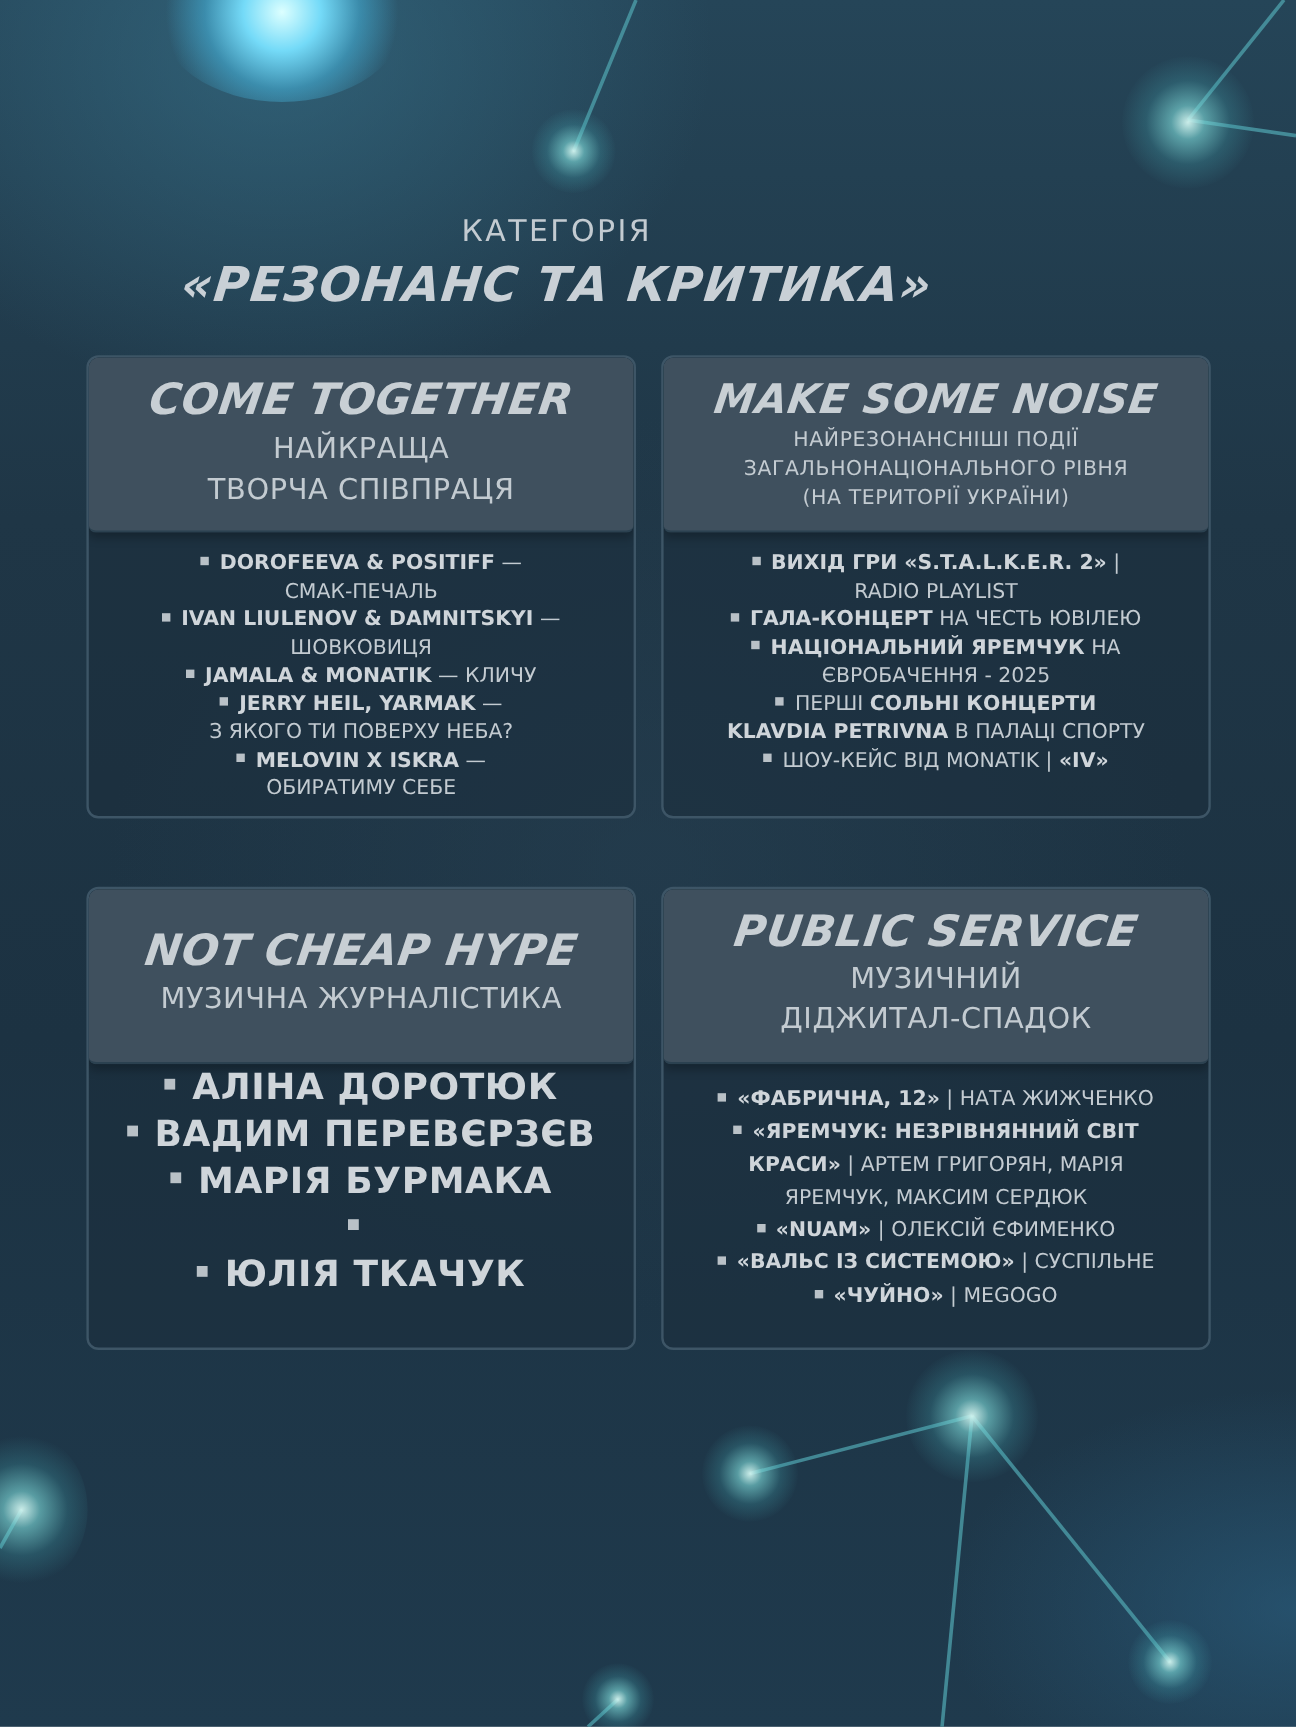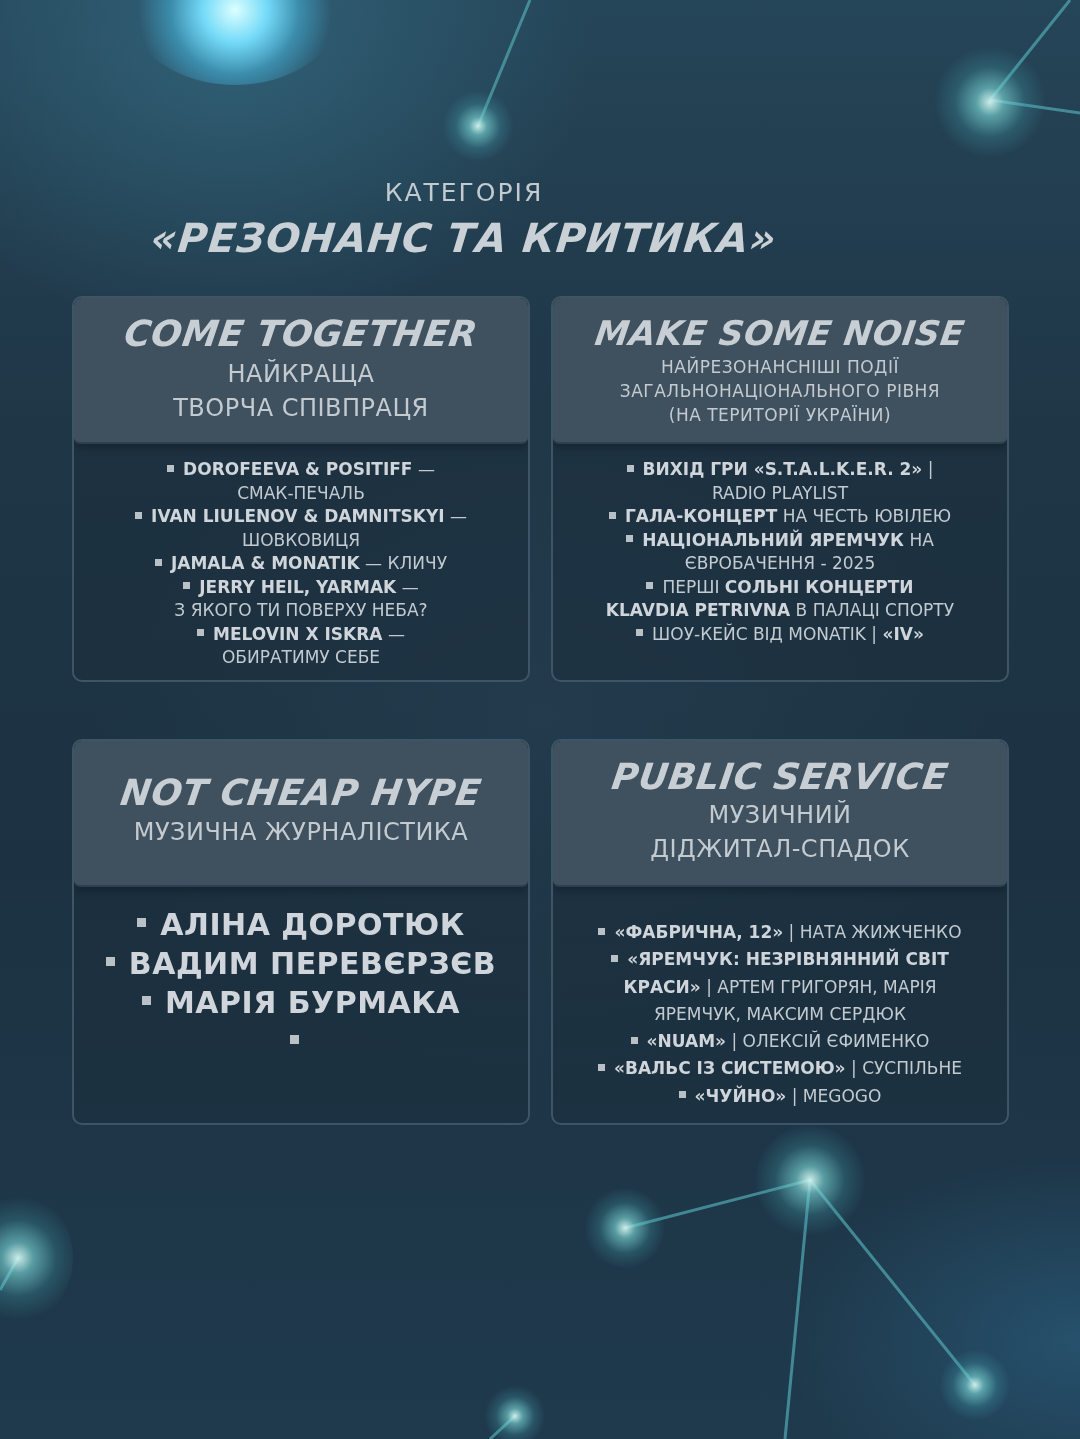--- a/index.html
+++ b/index.html
@@ -79,28 +79,28 @@
     #card2 .card-head { height: 146px; padding-top: 18px; }
     #card2 .card-title { font-size: 34px; }
     #card2 .card-sub { font-size: 17px; margin-top: 6px; line-height: 1.4; }
     #card2 .card-body { padding-top: 14px; font-size: 17px; line-height: 23.5px; }
 
     
     #card3 { left: 72px; top: 739px; height: 386px; }
     #card3 .card-head { height: 146px; padding-top: 34px; }
     #card3 .card-title { font-size: 36px; }
     #card3 .card-sub { font-size: 24px; margin-top: 6px; }
-    #card3 .card-body { padding-top: 18px; font-size: 30px; line-height: 39px; font-weight: bold; letter-spacing: 0.5px; }
+    #card3 .card-body { font-size: 30px; line-height: 39px; font-weight: bold; letter-spacing: 0.5px; }
 
     
     #card4 { left: 551px; top: 739px; height: 386px; }
     #card4 .card-head { height: 146px; padding-top: 18px; }
     #card4 .card-title { font-size: 36px; }
     #card4 .card-sub { font-size: 24px; margin-top: 4px; line-height: 1.4; }
-    #card4 .card-body { padding-top: 32px; font-size: 17px; line-height: 27.3px; }
+    #card4 .card-body { padding-top: 16px; font-size: 17px; line-height: 27.3px; }
   </style>
 </head>
 <body>
 
 <div class="bg-layer">
   <svg class="lines" width="1080" height="1439">
     <g stroke="#4fa3ad" stroke-width="3" stroke-opacity="0.75" fill="none">
       <line x1="530" y1="0" x2="478" y2="126"></line>
       <line x1="1070" y1="0" x2="990" y2="100"></line>
       <line x1="990" y1="100" x2="1080" y2="113"></line>
@@ -173,20 +173,21 @@
     <div class="card-title">NOT CHEAP HYPE</div>
     <div class="card-sub">
       <span class="line">МУЗИЧНА ЖУРНАЛІСТИКА</span>
     </div>
   </div>
   <div class="card-body">
       <span class="line"><span class="bullet big"></span><span class="b">АЛІНА ДОРОТЮК</span></span>
       <span class="line"><span class="bullet big"></span><span class="b">ВАДИМ ПЕРЕВЄРЗЄВ</span></span>
       <span class="line"><span class="bullet big"></span><span class="b">МАРІЯ БУРМАКА</span></span>
       <span class="line"><span class="bullet big"></span></span>
+      <span class="line"><span class="bullet big"></span><span class="b">ЮЛІЯ ТКАЧУК</span></span>
     </div>
 </div>
 
 <div class="card" id="card4">
   <div class="card-head">
     <div class="card-title">PUBLIC SERVICE</div>
     <div class="card-sub">
       <span class="line">МУЗИЧНИЙ</span>
       <span class="line">ДІДЖИТАЛ-СПАДОК</span>
     </div>

